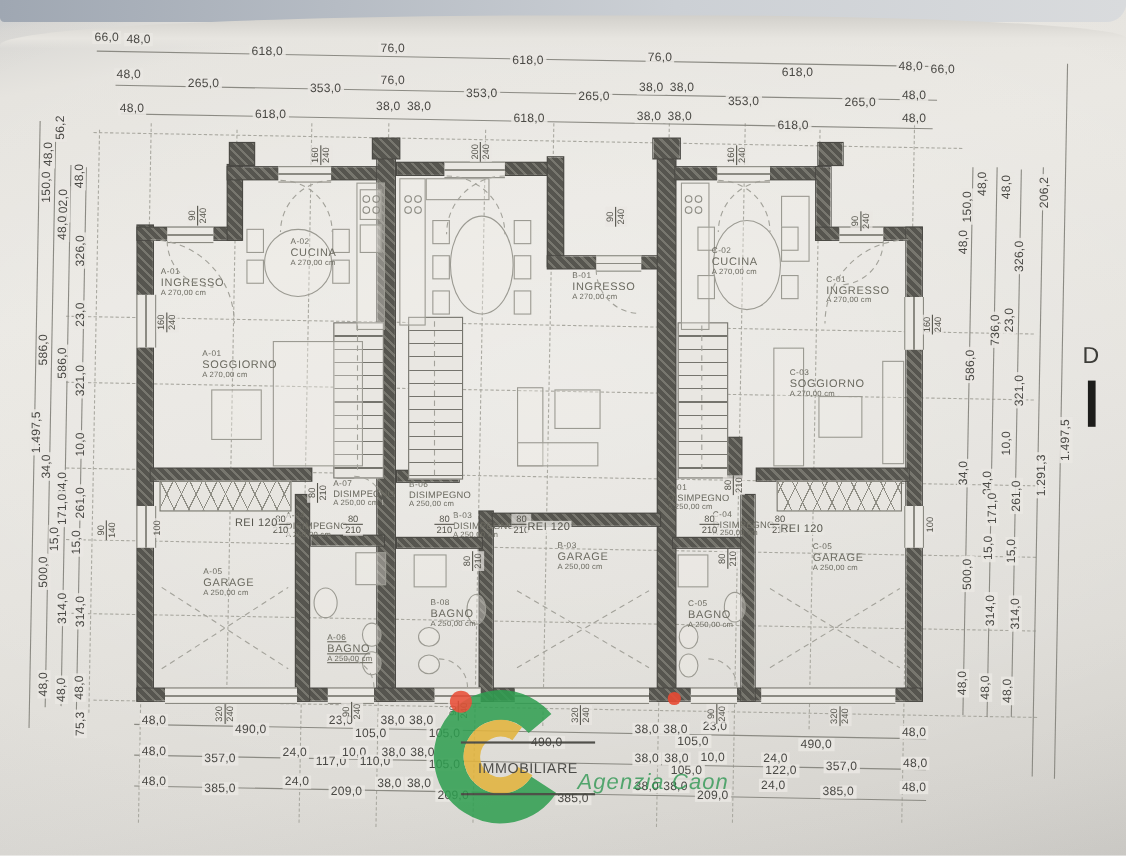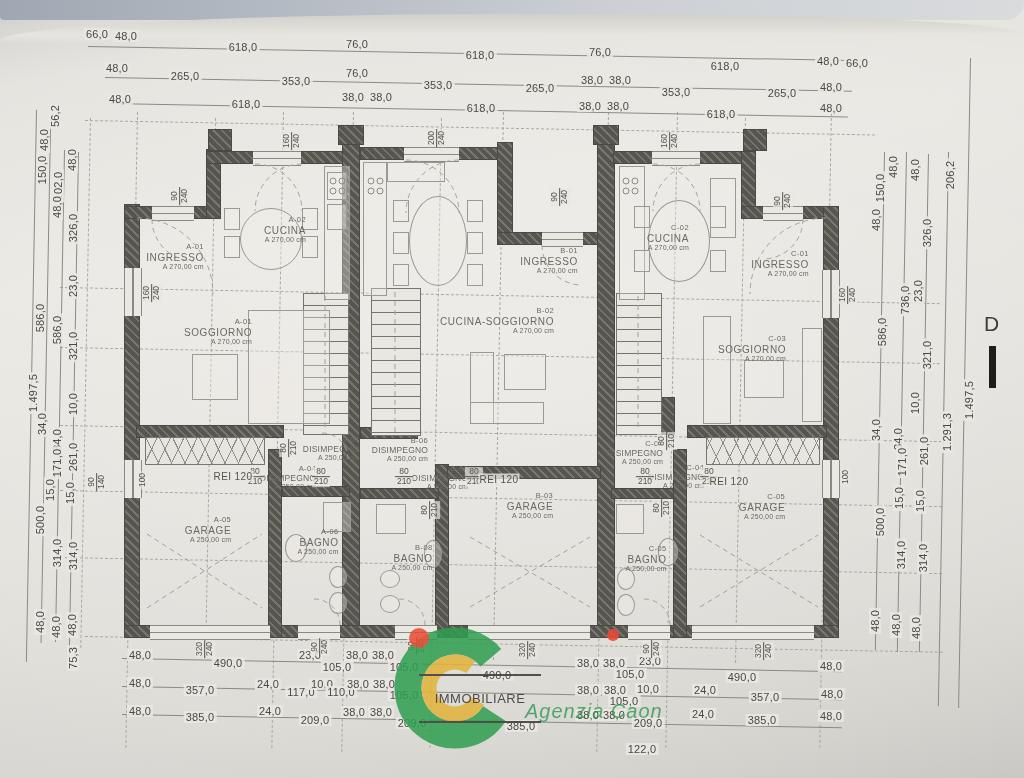--- a/index.html
+++ b/index.html
@@ -27,21 +27,21 @@
   .xstrip{position:absolute;border:1px solid #77766d;background:
     repeating-linear-gradient(64deg,rgba(0,0,0,0) 0 11px,#8f8e85 11px 12px),
     repeating-linear-gradient(-64deg,rgba(0,0,0,0) 0 11px,#8f8e85 11px 12px),#e7e5e0;}
   .stair{position:absolute;border:1px solid #75746d;
     background:repeating-linear-gradient(to bottom,rgba(0,0,0,0) 0 11px,#75746d 11px 12px),#e9e7e2;}
   .furn{position:absolute;border:1px solid #9b9a92;background:rgba(240,238,233,.35);}
   .furn.ell{border-radius:50%;}
   .dim{position:absolute;transform:translate(-50%,-50%);font-size:11px;color:#4a4945;
     background:rgba(233,231,226,.88);padding:0 2px;white-space:nowrap;letter-spacing:.2px;}
   .dim.vrot{transform:translate(-50%,-50%) rotate(-90deg);}
-  .room{position:absolute;transform:translate(-50%,-50%);text-align:right;color:#6b6a60;line-height:1.15;white-space:nowrap;}
+  .room{position:absolute;transform:translate(-50%,-50%);text-align:left;color:#6b6a60;line-height:1.15;white-space:nowrap;}
   .room .rid{display:block;font-size:7.5px;letter-spacing:.4px;}
   .room .rname{display:block;font-size:10px;letter-spacing:.6px;}
   .room.small .rname{font-size:8.5px;letter-spacing:.2px;}
   .room .rh{display:block;font-size:7px;letter-spacing:.2px;}
   .frac{position:absolute;transform:translate(-50%,-50%);font-size:8.5px;color:#55544c;text-align:center;line-height:1.1;
     background:rgba(233,231,226,.7);}
   .frac.vrot{transform:translate(-50%,-50%) rotate(-90deg);}
   .frac .fa{display:block;padding:0 2px;}
   .frac .fa.u{border-bottom:1px solid #55544c;}
   .rei{position:absolute;transform:translate(-50%,-50%);font-size:10px;color:#55544c;letter-spacing:.4px;
@@ -241,21 +241,21 @@
       <div class="dim" style="left: 301px; top: 692px;">117,0</div>
       <div class="dim" style="left: 322px; top: 684px;">10,0</div>
       <div class="dim" style="left: 341px; top: 692px;">110,0</div>
       <div class="dim" style="left: 358px; top: 684px;">38,0</div>
       <div class="dim" style="left: 384px; top: 684px;">38,0</div>
       <div class="dim" style="left: 404px; top: 695px;">105,0</div>
       <div class="dim" style="left: 588px; top: 690px;">38,0</div>
       <div class="dim" style="left: 615px; top: 690px;">38,0</div>
       <div class="dim" style="left: 648px; top: 689px;">10,0</div>
       <div class="dim" style="left: 624px; top: 701px;">105,0</div>
-      <div class="dim" style="left: 642px; top: 701px; margin-top: 48px;">122,0</div>
+      <div class="dim" style="left: 710px; top: 701px;">122,0</div>
       <div class="dim" style="left: 705px; top: 690px;">24,0</div>
       <div class="dim" style="left: 765px; top: 697px;">357,0</div>
       <div class="dim" style="left: 832px; top: 694px;">48,0</div>
       <div class="dim" style="left: 140px; top: 711px;">48,0</div>
       <div class="dim" style="left: 200px; top: 717px;">385,0</div>
       <div class="dim" style="left: 270px; top: 711px;">24,0</div>
       <div class="dim" style="left: 315px; top: 720px;">209,0</div>
       <div class="dim" style="left: 354px; top: 712px;">38,0</div>
       <div class="dim" style="left: 381px; top: 712px;">38,0</div>
       <div class="dim" style="left: 412px; top: 723px;">209,0</div>
@@ -340,33 +340,28 @@
       <div class="room small" style="left: 288px; top: 478px;">
         <span class="rid">A-04</span>
         <span class="rname">DISIMPEGNO</span>
         <span class="rh">A 250,00 cm</span>
       </div>
       <div class="room" style="left: 208px; top: 530px;">
         <span class="rid">A-05</span>
         <span class="rname">GARAGE</span>
         <span class="rh">A 250,00 cm</span>
       </div>
-      <div class="room" style="left: 318px; top: 542px;">
+      <div class="room" style="left: 318px; top: 590px; text-decoration: underline;">
         <span class="rid">A-06</span>
         <span class="rname">BAGNO</span>
         <span class="rh">A 250,00 cm</span>
       </div>
       <div class="room" style="left: 549px; top: 261px;">
         <span class="rid">B-01</span>
         <span class="rname">INGRESSO</span>
-        <span class="rh">A 270,00 cm</span>
-      </div>
-      <div class="room" style="left: 497px; top: 321px;">
-        <span class="rid">B-02</span>
-        <span class="rname">CUCINA-SOGGIORNO</span>
         <span class="rh">A 270,00 cm</span>
       </div>
       <div class="room small" style="left: 400px; top: 450px;">
         <span class="rid">B-06</span>
         <span class="rname">DISIMPEGNO</span>
         <span class="rh">A 250,00 cm</span>
       </div>
       <div class="room small" style="left: 440px; top: 478px;">
         <span class="rid">B-03</span>
         <span class="rname">DISIMPEGNO</span>

